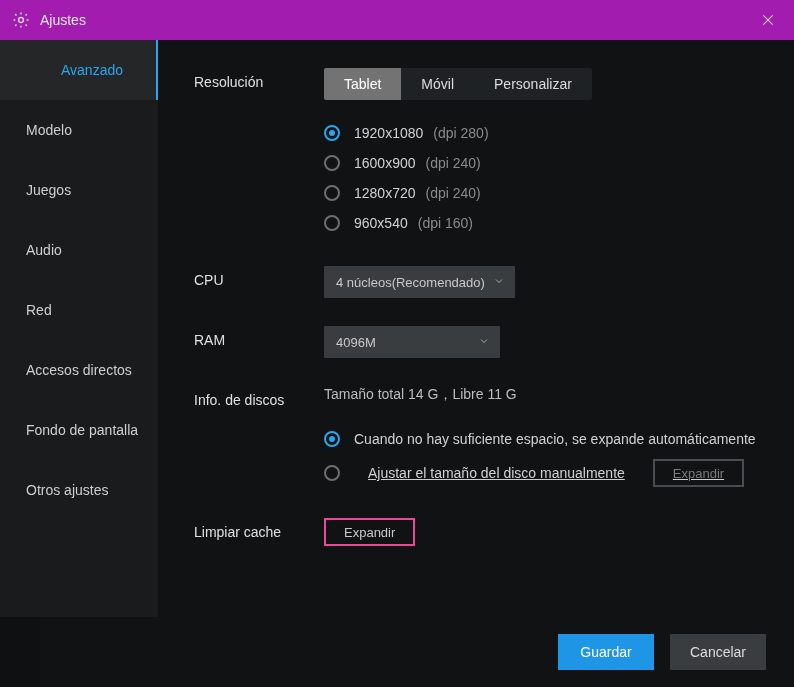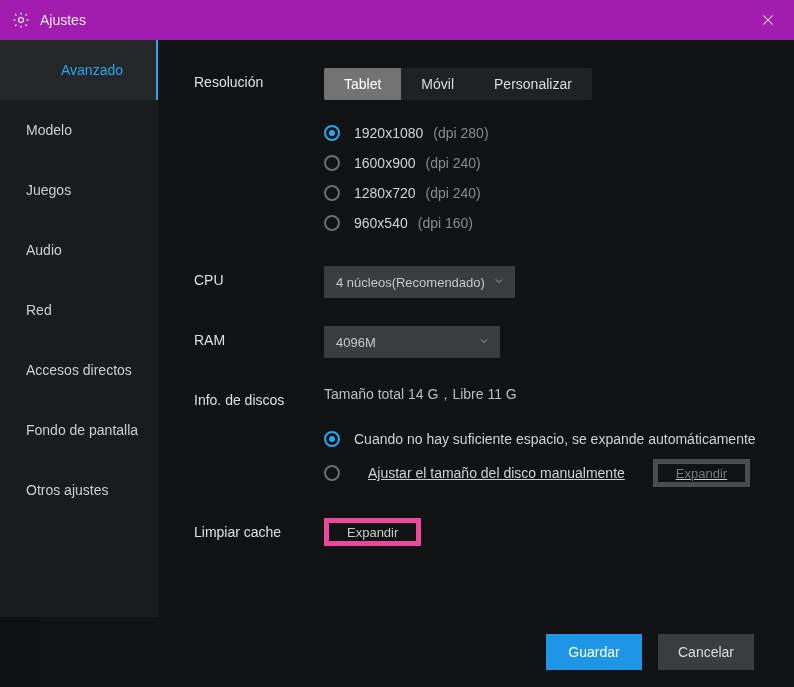--- a/index.html
+++ b/index.html
@@ -162,39 +162,39 @@
     margin-bottom: 18px;
   }
   .disk-block .radio-row { height: 34px; }
 
   .btn {
     display: inline-flex;
     align-items: center;
     justify-content: center;
     height: 28px;
     padding: 0 18px;
-    border: 5px solid #ec4899;
+    border: 2px solid #ec4899;
     color: #c9c9c9;
     background: transparent;
     font-size: 13px;
     cursor: pointer;
   }
   .btn.disabled {
     color: #7a7a7a;
     border-color: #4a4d50;
     cursor: default;
   }
 
   .footer {
     height: 70px;
     display: flex;
     align-items: center;
     justify-content: flex-end;
     gap: 16px;
-    padding-right: 40px;
+    padding-right: 28px;
     background: #101214;
     margin-left: 40px;
   }
   .fbtn {
     height: 36px;
     min-width: 96px;
     display: inline-flex;
     align-items: center;
     justify-content: center;
     font-size: 14px;

